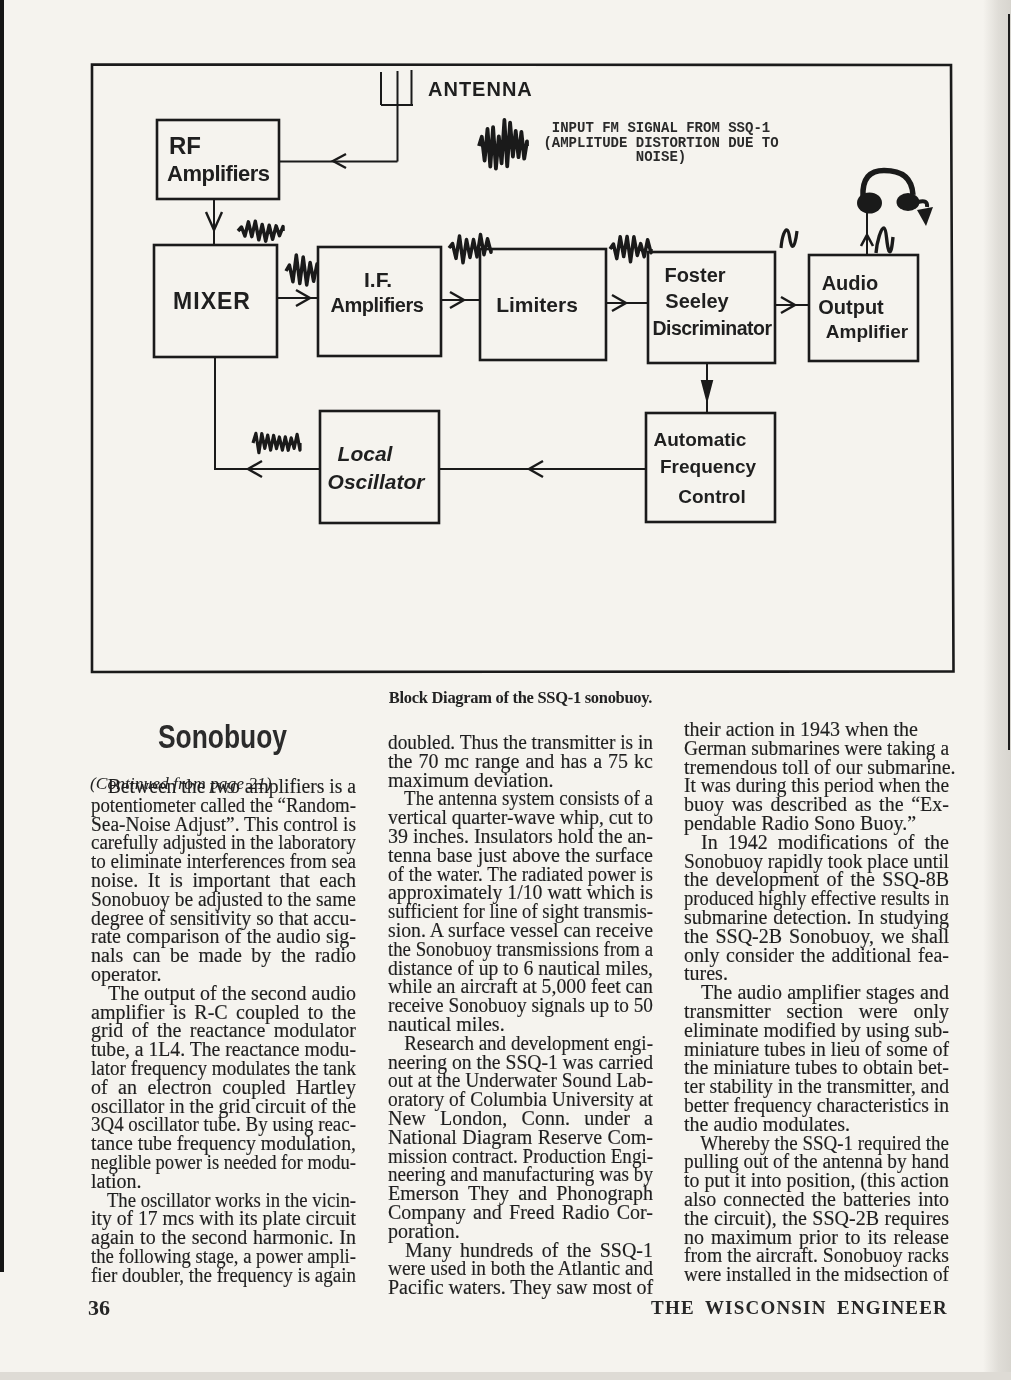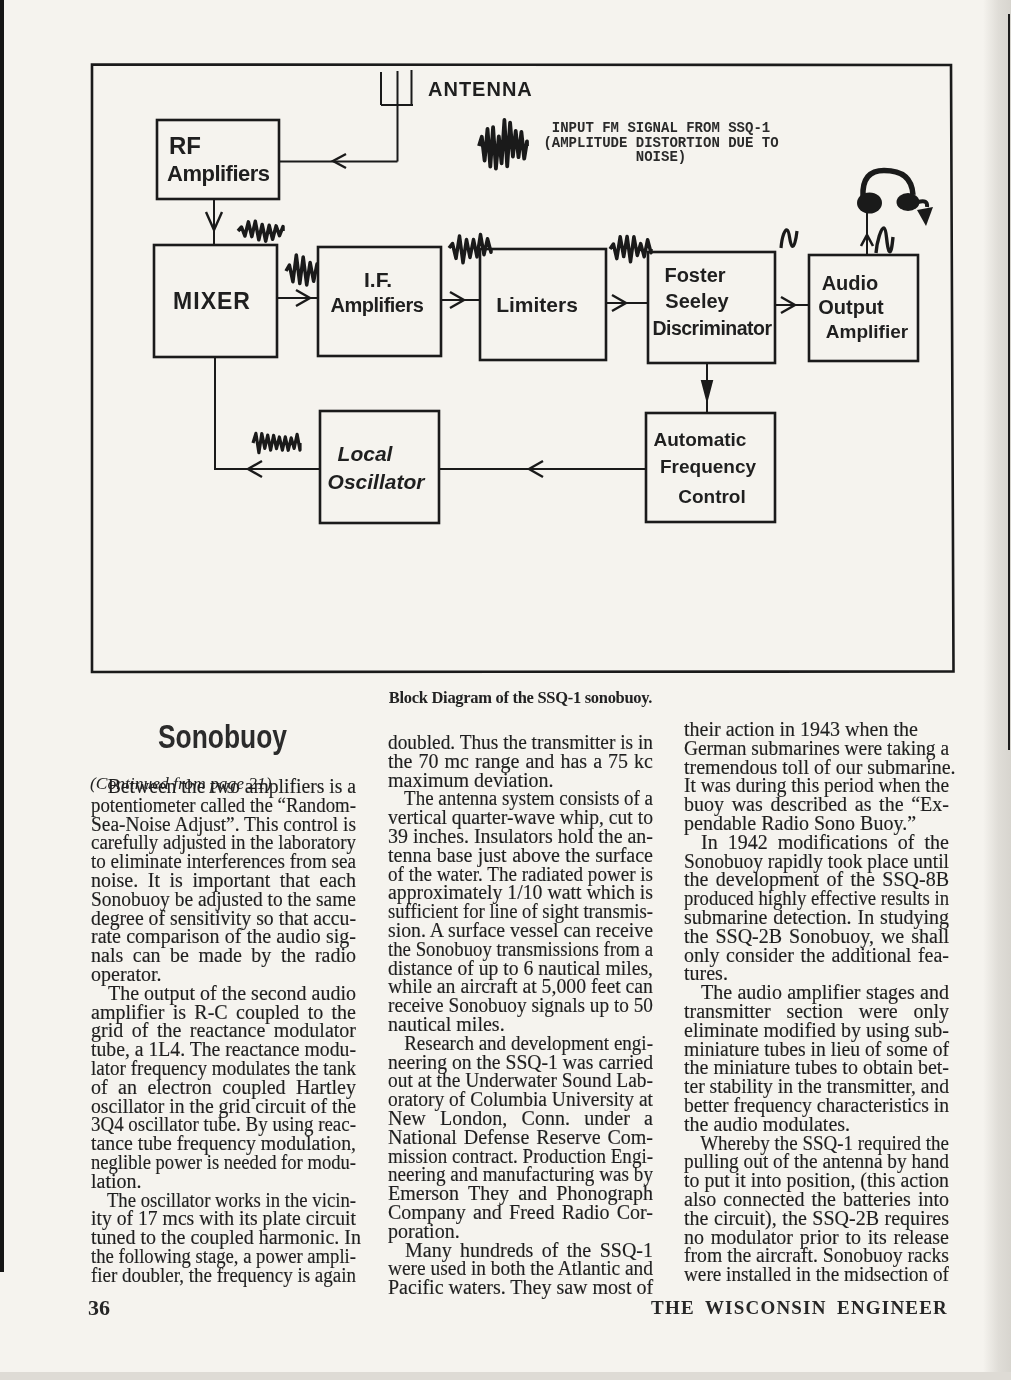--- a/index.html
+++ b/index.html
@@ -150,21 +150,21 @@
 <div class="ln" style="text-align-last:left;transform:scaleX(0.9852);transform-origin:0 50%">tube, a 1L4. The reactance modu-</div>
 <div class="ln" style="text-align-last:left;transform:scaleX(0.9543);transform-origin:0 50%">lator frequency modulates the tank</div>
 <div class="ln">of an electron coupled Hartley</div>
 <div class="ln" style="text-align-last:left;transform:scaleX(0.9858);transform-origin:0 50%">oscillator in the grid circuit of the</div>
 <div class="ln" style="text-align-last:left;transform:scaleX(0.9466);transform-origin:0 50%">3Q4 oscillator tube. By using reac-</div>
 <div class="ln" style="text-align-last:left;transform:scaleX(0.9900);transform-origin:0 50%">tance tube frequency modulation,</div>
 <div class="ln" style="text-align-last:left;transform:scaleX(0.9301);transform-origin:0 50%">neglible power is needed for modu-</div>
 <div class="ln e">lation.</div>
 <div class="ln i" style="text-align-last:left;transform:scaleX(0.9362);transform-origin:0 50%">The oscillator works in the vicin-</div>
 <div class="ln" style="text-align-last:left;transform:scaleX(0.9836);transform-origin:0 50%">ity of 17 mcs with its plate circuit</div>
-<div class="ln">tuned to the coupled harmonic. In</div>
+<div class="ln">again to the second harmonic. In</div>
 <div class="ln" style="text-align-last:left;transform:scaleX(0.9319);transform-origin:0 50%">the following stage, a power ampli-</div>
 <div class="ln e" style="text-align-last:left;transform:scaleX(0.9495);transform-origin:0 50%">fier doubler, the frequency is again</div>
 </div>
 <div class="abs col" id="col2">
 <div class="ln e" style="text-align-last:left;transform:scaleX(0.9670);transform-origin:0 50%">doubled. Thus the transmitter is in</div>
 <div class="ln">the 70 mc range and has a 75 kc</div>
 <div class="ln e">maximum deviation.</div>
 <div class="ln i" style="text-align-last:left;transform:scaleX(0.9474);transform-origin:0 50%">The antenna system consists of a</div>
 <div class="ln" style="text-align-last:left;transform:scaleX(0.9813);transform-origin:0 50%">vertical quarter-wave whip, cut to</div>
 <div class="ln" style="text-align-last:left;transform:scaleX(0.9981);transform-origin:0 50%">39 inches. Insulators hold the an-</div>
@@ -176,21 +176,21 @@
 <div class="ln" style="text-align-last:left;transform:scaleX(0.9390);transform-origin:0 50%">the Sonobuoy transmissions from a</div>
 <div class="ln" style="text-align-last:left;transform:scaleX(0.9838);transform-origin:0 50%">distance of up to 6 nautical miles,</div>
 <div class="ln" style="text-align-last:left;transform:scaleX(0.9881);transform-origin:0 50%">while an aircraft at 5,000 feet can</div>
 <div class="ln" style="text-align-last:left;transform:scaleX(0.9637);transform-origin:0 50%">receive Sonobuoy signals up to 50</div>
 <div class="ln e">nautical miles.</div>
 <div class="ln i" style="text-align-last:left;transform:scaleX(0.9513);transform-origin:0 50%">Research and development engi-</div>
 <div class="ln" style="text-align-last:left;transform:scaleX(0.9838);transform-origin:0 50%">neering on the SSQ-1 was carried</div>
 <div class="ln" style="text-align-last:left;transform:scaleX(0.9718);transform-origin:0 50%">out at the Underwater Sound Lab-</div>
 <div class="ln" style="text-align-last:left;transform:scaleX(0.9736);transform-origin:0 50%">oratory of Columbia University at</div>
 <div class="ln">New London, Conn. under a</div>
-<div class="ln">National Defense Reserve Com-</div>
+<div class="ln">National Diagram Reserve Com-</div>
 <div class="ln" style="text-align-last:left;transform:scaleX(0.9503);transform-origin:0 50%">mission contract. Production Engi-</div>
 <div class="ln" style="text-align-last:left;transform:scaleX(0.9581);transform-origin:0 50%">neering and manufacturing was by</div>
 <div class="ln">Emerson They and Phonograph</div>
 <div class="ln">Company and Freed Radio Cor-</div>
 <div class="ln e">poration.</div>
 <div class="ln i">Many hundreds of the SSQ-1</div>
 <div class="ln" style="text-align-last:left;transform:scaleX(0.9698);transform-origin:0 50%">were used in both the Atlantic and</div>
 <div class="ln e">Pacific waters. They saw most of</div>
 </div>
 <div class="abs col" id="col3">
@@ -214,19 +214,19 @@
 <div class="ln" style="text-align-last:left;transform:scaleX(0.9817);transform-origin:0 50%">miniature tubes in lieu of some of</div>
 <div class="ln">the miniature tubes to obtain bet-</div>
 <div class="ln" style="text-align-last:left;transform:scaleX(0.9806);transform-origin:0 50%">ter stability in the transmitter, and</div>
 <div class="ln" style="text-align-last:left;transform:scaleX(0.9800);transform-origin:0 50%">better frequency characteristics in</div>
 <div class="ln e">the audio modulates.</div>
 <div class="ln i" style="text-align-last:left;transform:scaleX(0.9493);transform-origin:0 50%">Whereby the SSQ-1 required the</div>
 <div class="ln" style="text-align-last:left;transform:scaleX(0.9658);transform-origin:0 50%">pulling out of the antenna by hand</div>
 <div class="ln" style="text-align-last:left;transform:scaleX(0.9917);transform-origin:0 50%">to put it into position, (this action</div>
 <div class="ln">also connected the batteries into</div>
 <div class="ln">the circuit), the SSQ-2B requires</div>
-<div class="ln">no modulator prior to its release</div>
+<div class="ln">no maximum prior to its release</div>
 <div class="ln" style="text-align-last:left;transform:scaleX(0.9838);transform-origin:0 50%">from the aircraft. Sonobuoy racks</div>
 <div class="ln e" style="text-align-last:left;transform:scaleX(0.9600);transform-origin:0 50%">were installed in the midsection of</div>
 </div>
 
 <div class="abs" id="pgnum">36</div>
 <div class="abs" id="mag">THE WISCONSIN ENGINEER</div>
 
 </body></html>

